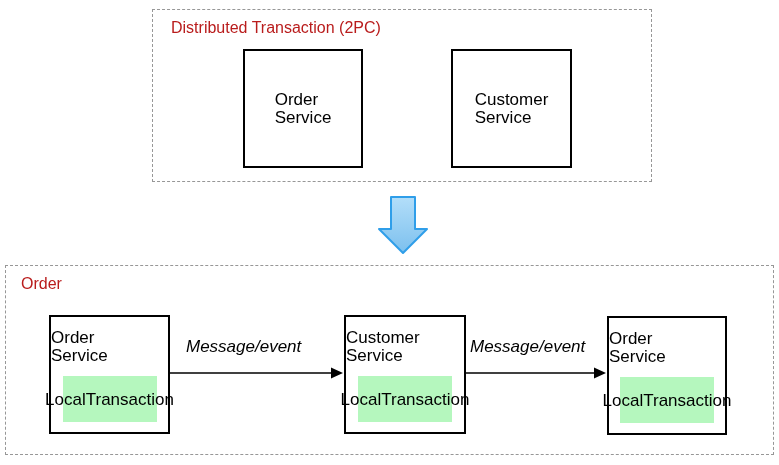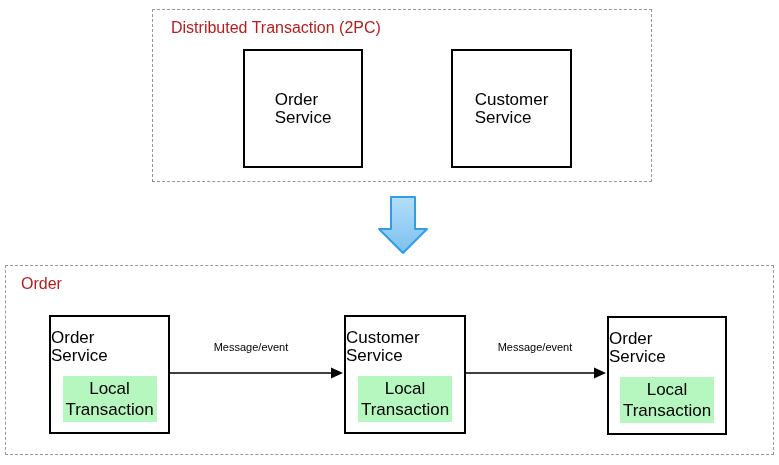--- a/index.html
+++ b/index.html
@@ -53,34 +53,34 @@
     right: 0;
   }
   .local-transaction {
     position: absolute;
     left: 50%;
     transform: translateX(-50%);
     bottom: 10px;
     width: 94px;
     height: 46px;
     display: flex;
-    flex-direction: column;
+    flex-direction: row;
     align-items: center;
     justify-content: center;
     font-size: 17px;
     line-height: 21px;
     white-space: nowrap;
   }
   .edge-label {
     position: absolute;
     width: 130px;
-    text-align: center;
-    font-size: 11px;
+    font-size: 17px;
     line-height: 20px;
     white-space: nowrap;
+    font-style: italic;
   }
   #arrow-layer {
     position: absolute;
     top: 0;
     left: 0;
     pointer-events: none;
   }
 </style>
 </head>
 <body>

